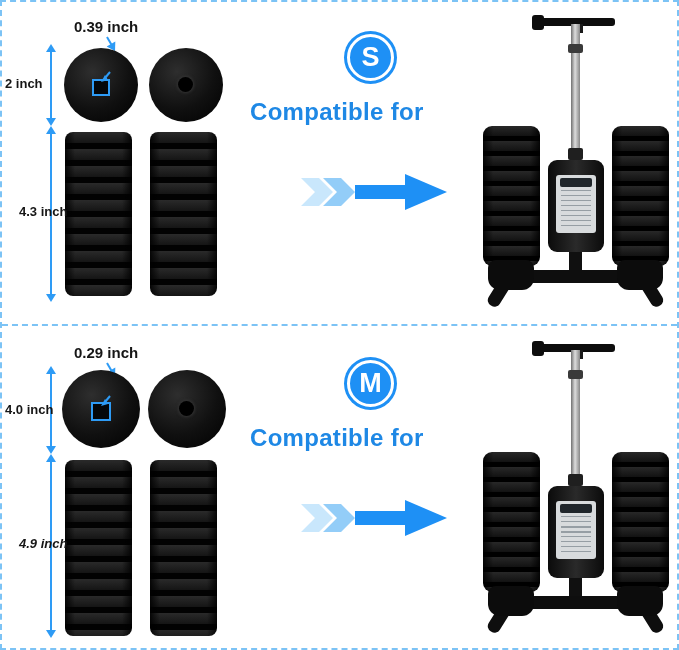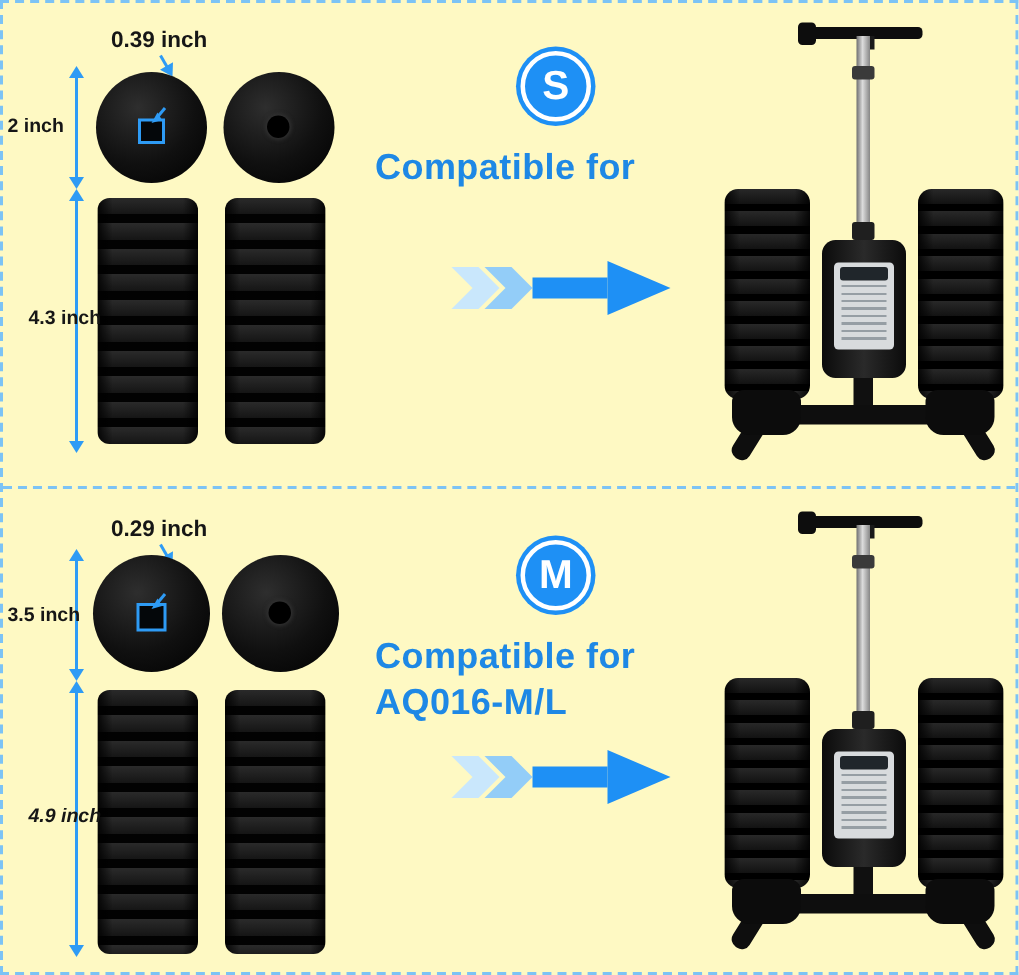--- a/index.html
+++ b/index.html
@@ -1,20 +1,20 @@
 <!DOCTYPE html>
 <html><head>
 <meta charset="utf-8">
 <style>
   * { margin:0; padding:0; box-sizing:border-box; }
   html,body { background:#e9e9e9; }
   body { font-family:"Liberation Sans", sans-serif; }
 
   .stage {
-    position:relative; width:679px; height:650px; background:#fef9c3;
+    position:relative; width:679px; height:650px; background:#ffffff;
     border:2px dashed #7cc3f5; overflow:hidden; margin:0 auto;
   }
   .divider {
     position:absolute; left:0; top:322px; width:675px; height:0;
     border-top:2px dashed #7cc3f5;
   }
   .panel { position:absolute; left:0; width:675px; height:320px; }
   .panel-s { top:0; }
   .panel-m { top:326px; }
 
@@ -200,31 +200,30 @@
       <svg class="hole-marker" width="30" height="30" viewBox="0 0 30 30">
         <rect x="6" y="9" width="18" height="17" fill="#04070a" stroke="#2e9bf5" stroke-width="2"></rect>
         <line x1="24" y1="2" x2="19" y2="8" stroke="#2e9bf5" stroke-width="2"></line>
         <polygon points="15,12 22,10 19,5" fill="#2e9bf5"></polygon>
       </svg>
     </div>
     <div class="cap-circle c2">
       <div class="center-hole"></div>
     </div>
     <div class="vdim cap-dim"></div>
-    <div class="dim-label cap-label">3.5 inch</div>
+    <div class="dim-label cap-label">4.0 inch</div>
 
     <div class="sponge sp1"></div>
     <div class="sponge sp2"></div>
     <div class="vdim body-dim"></div>
     <div class="dim-label body-label">4.9 inch</div>
 
     <div class="badge">M</div>
     <div class="compat">
       <div>Compatible for</div>
-      <div>AQ016-M/L</div>
     </div>
     <svg class="big-arrow" width="150" height="44" viewBox="0 0 150 44">
       <polygon points="2,8 20,8 34,22 20,36 2,36 16,22" fill="#c9e7fc"></polygon>
       <polygon points="24,8 42,8 56,22 42,36 24,36 38,22" fill="#93cdf8"></polygon>
       <rect x="56" y="15" width="50" height="14" fill="#1e90f5"></rect>
       <polygon points="106,4 148,22 106,40" fill="#1e90f5"></polygon>
     </svg>
 
     <div class="device">
       <div class="dv dv-bracket"></div>

